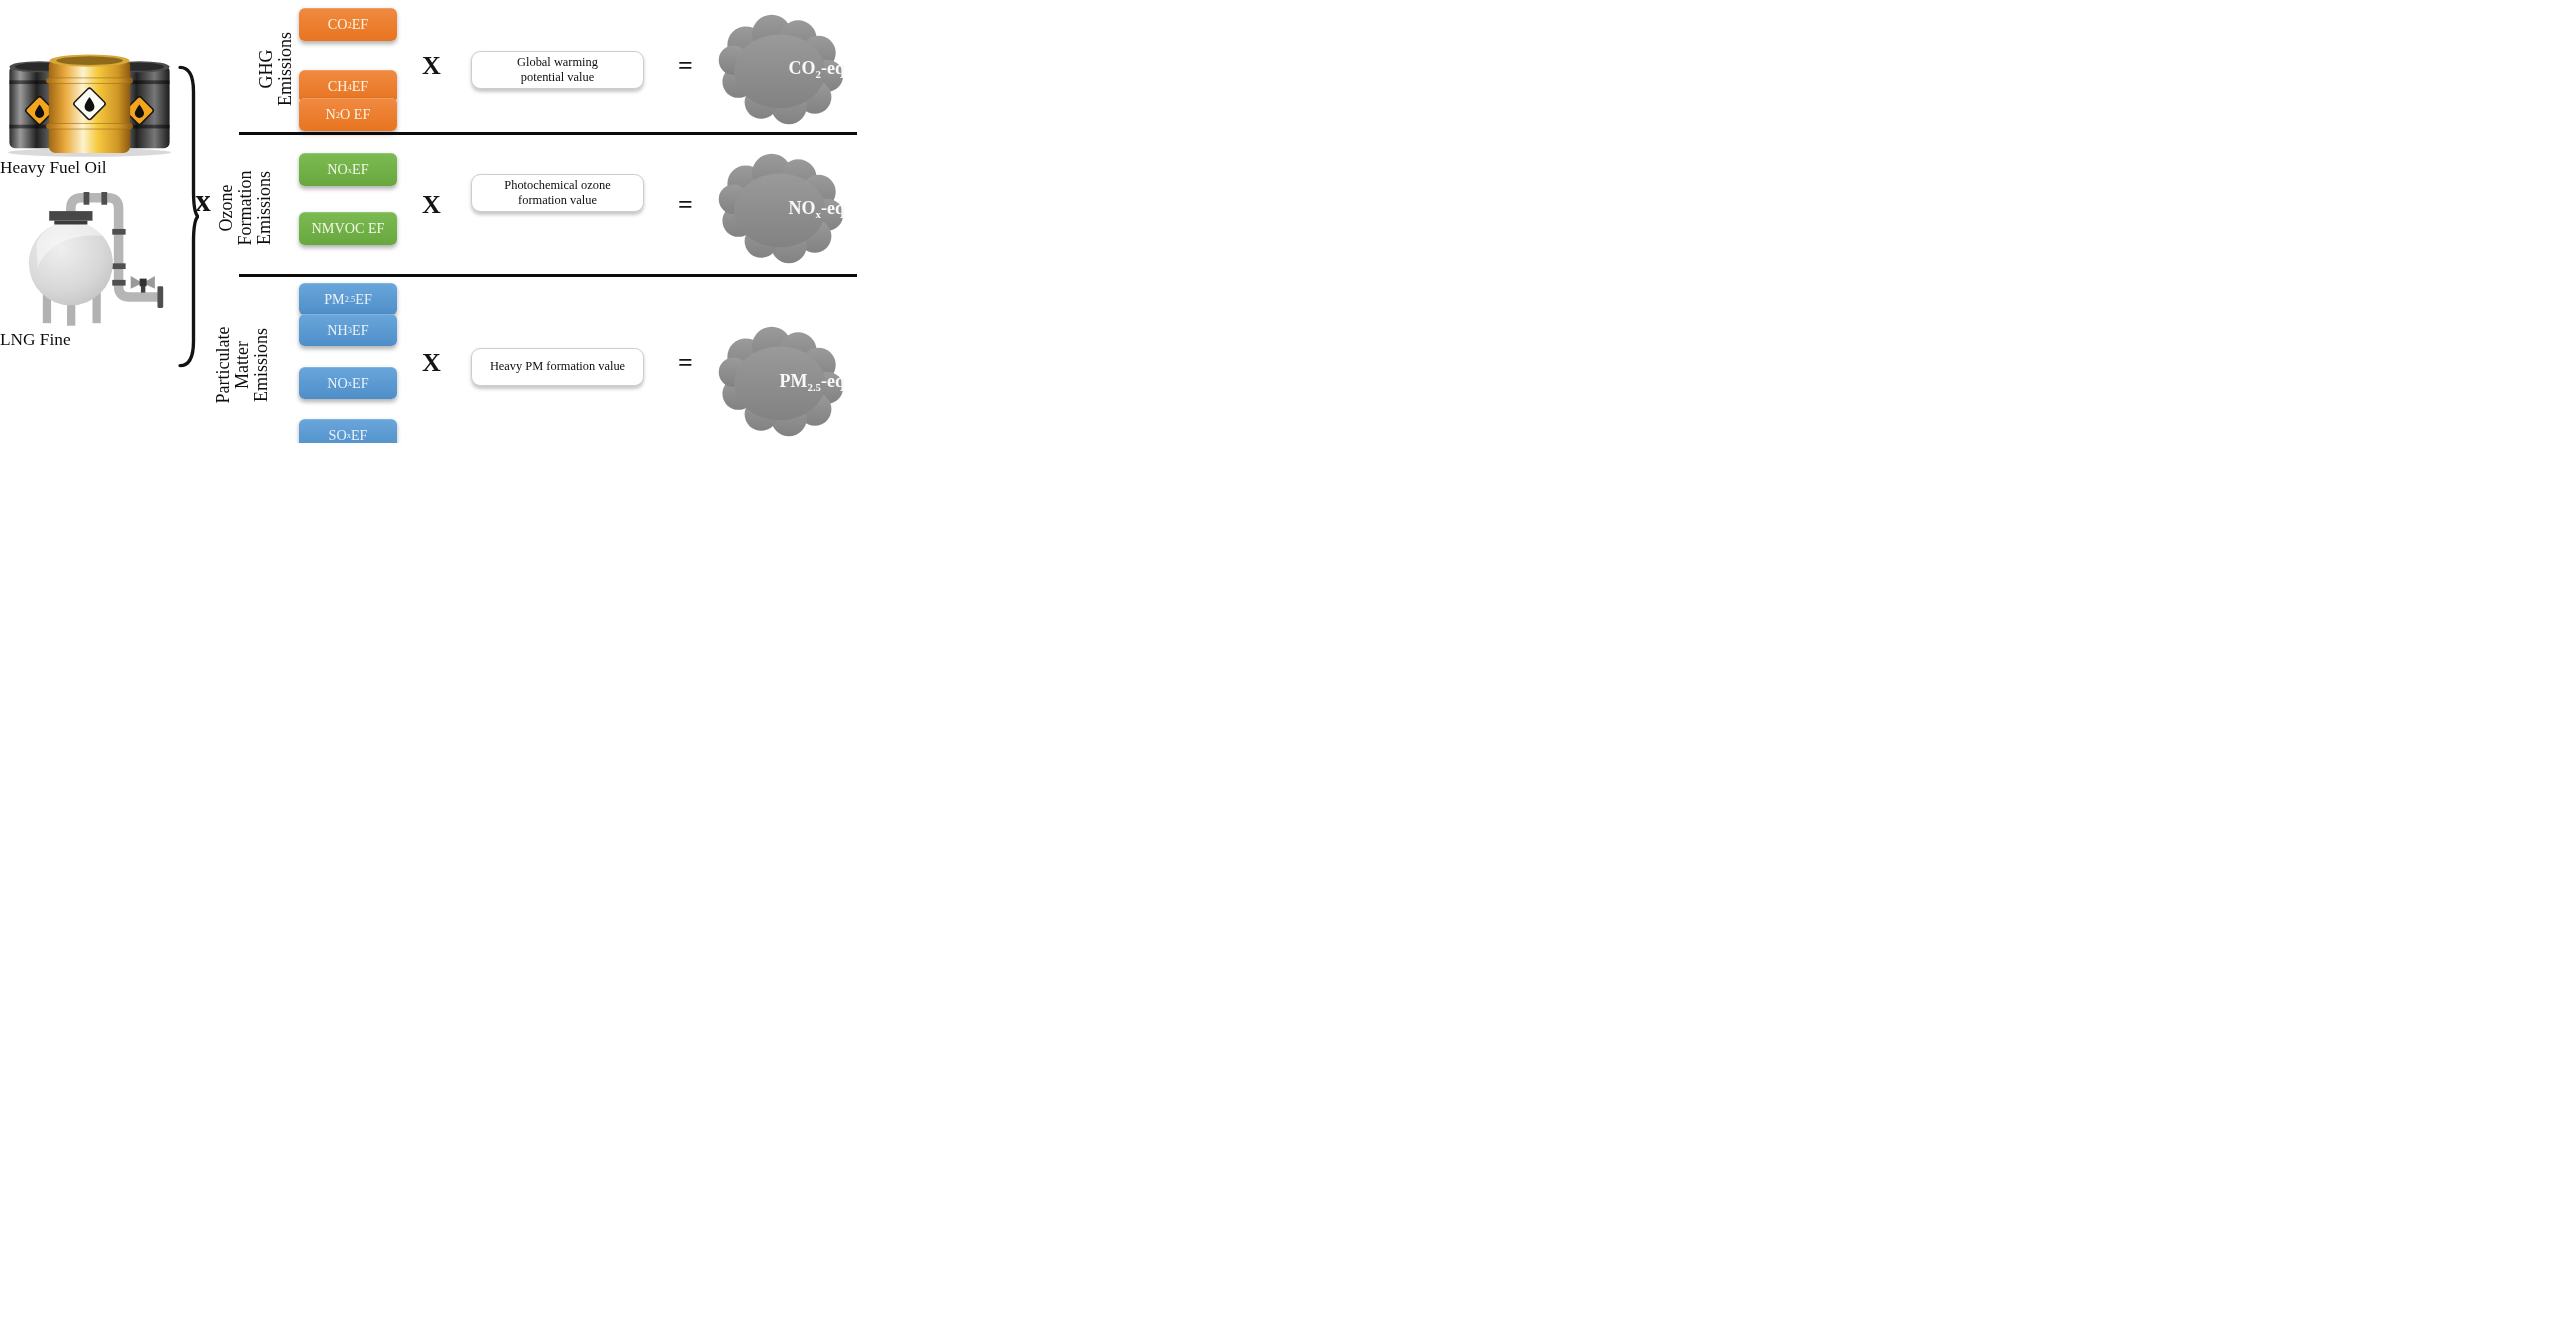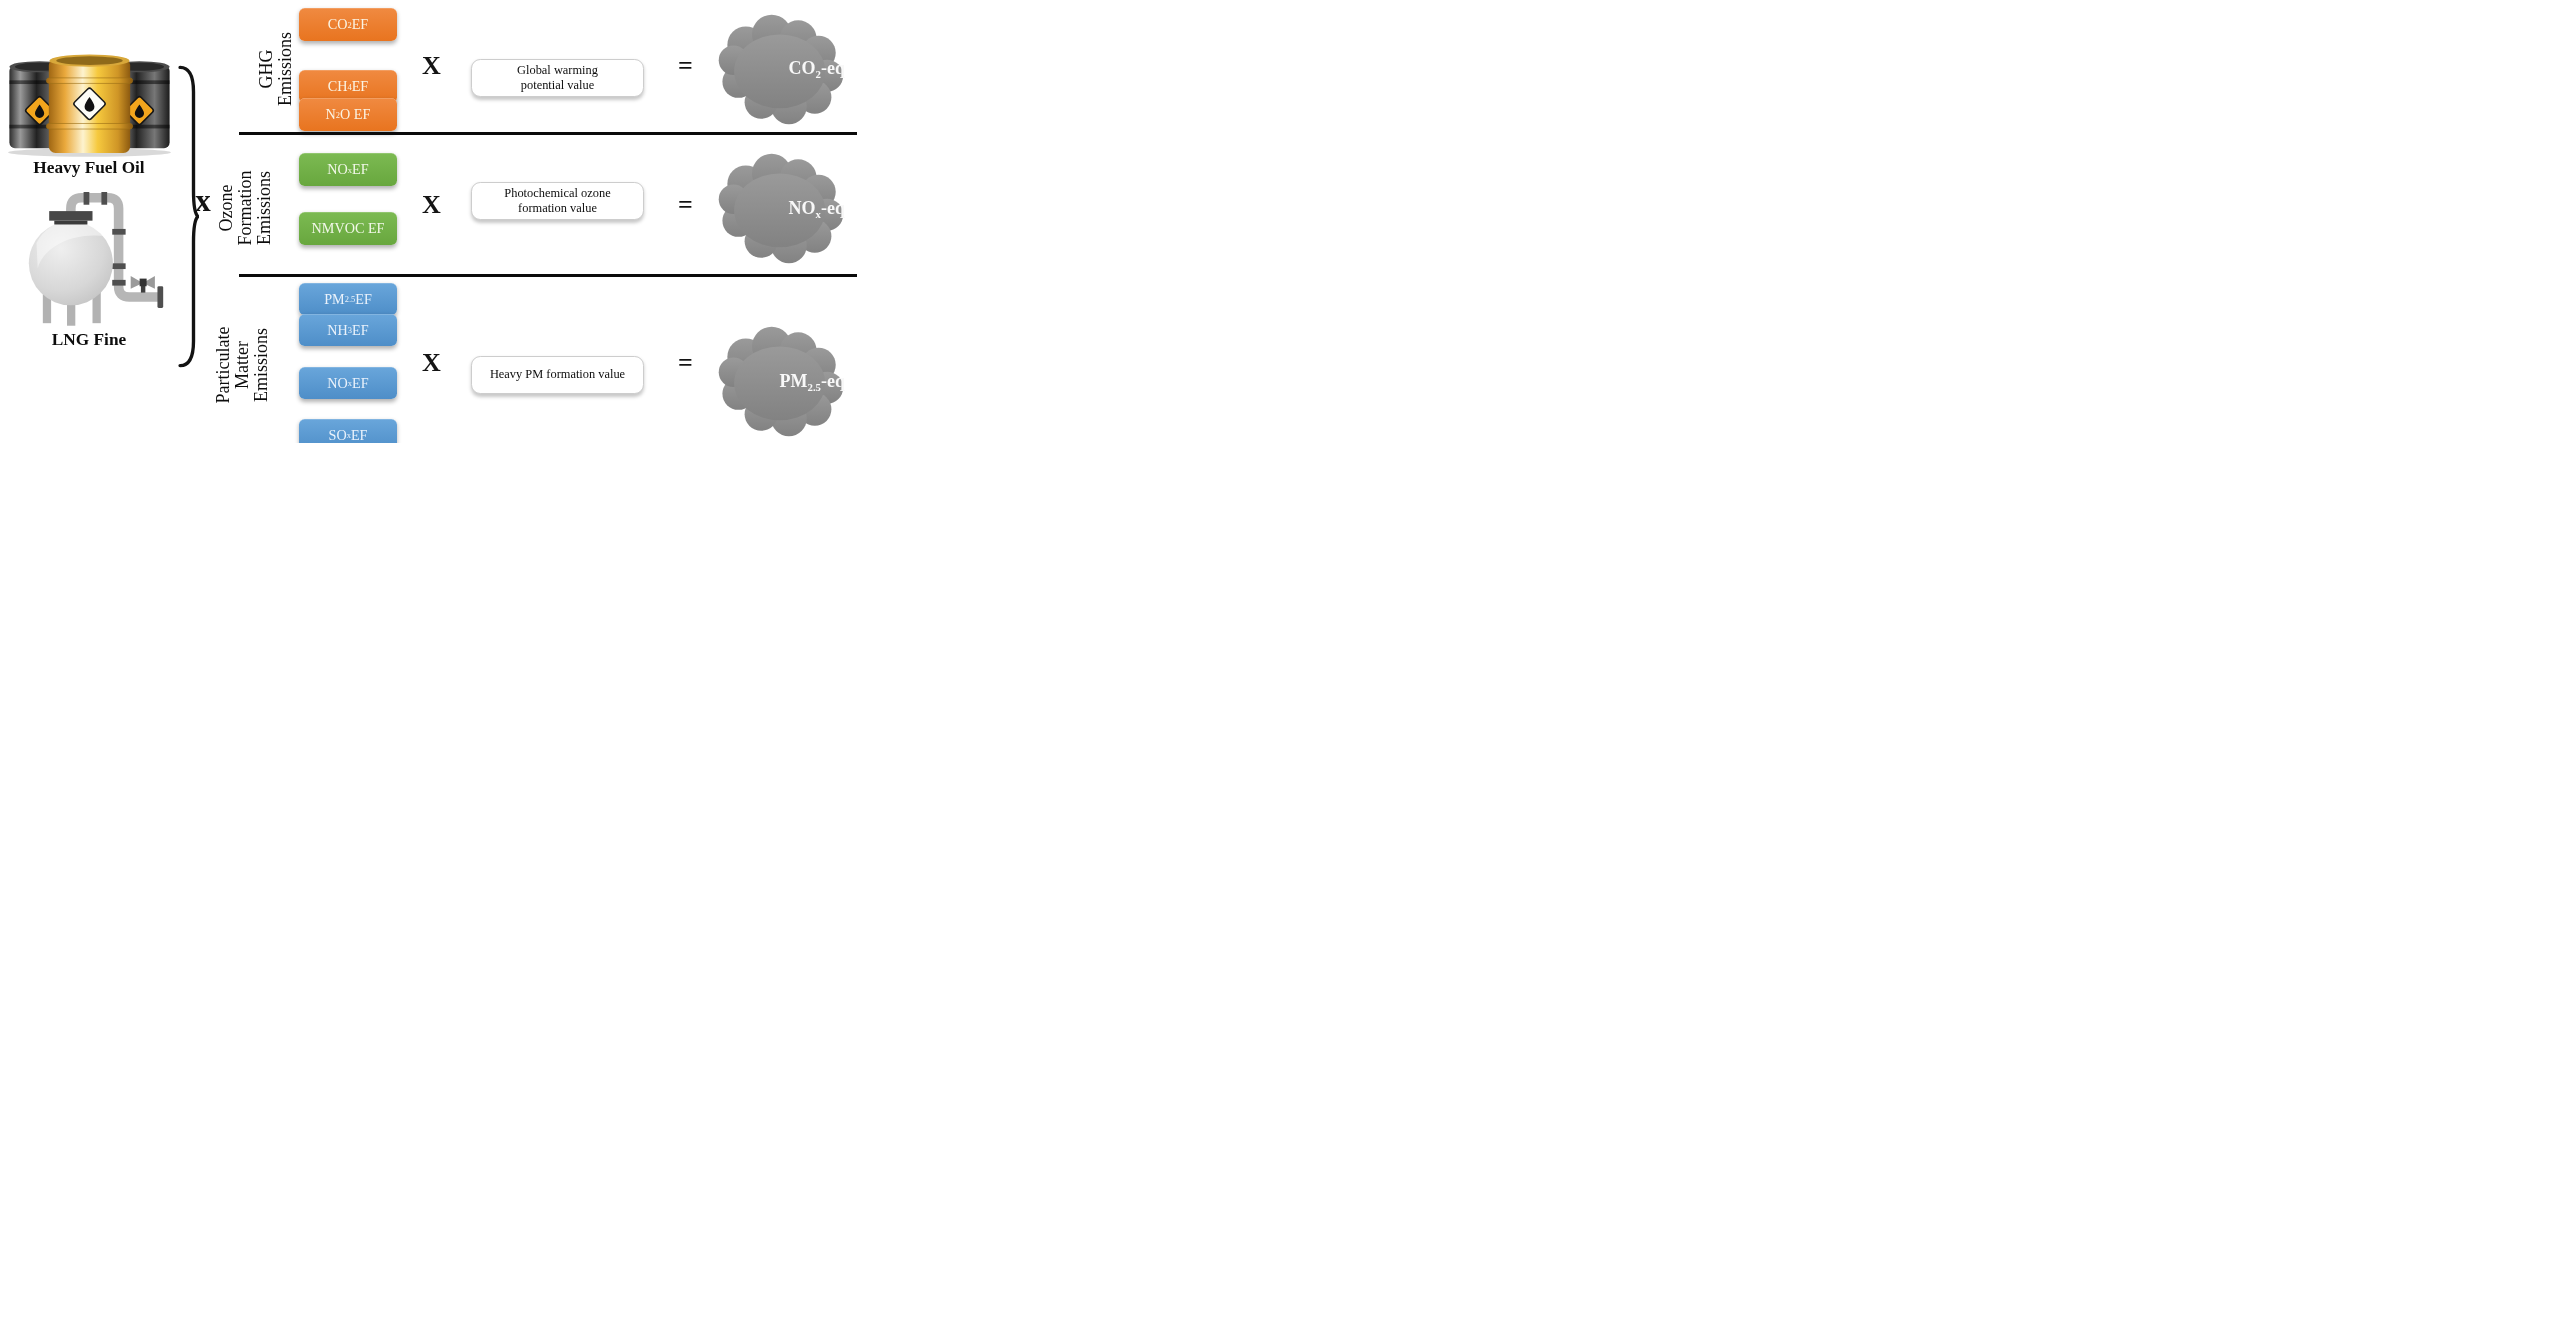--- a/index.html
+++ b/index.html
@@ -4,21 +4,21 @@
 <style>
   html,body{margin:0;padding:0;background:#ffffff;}
   .stage{
     position:relative;width:859px;height:443px;background:#ffffff;overflow:hidden;
     font-family:"Liberation Serif","DejaVu Serif",serif;color:#101010;
   }
   svg{display:block;}
   .abs{position:absolute;}
 
   
-  .fuel-label{position:absolute;text-align:center;font-size:17.3px;color:#0d0d0d;font-weight:bold;}
+  .fuel-label{position:absolute;text-align:left;font-size:17.3px;color:#0d0d0d;}
   .fuel-x{position:absolute;left:184px;top:183px;width:38px;height:45px;
           font-size:31px;font-weight:bold;text-align:center;color:#141414;}
 
   
   .vlabel{position:absolute;transform:translate(-50%,-50%) rotate(-90deg);
           font-size:18px;line-height:1.05;text-align:center;color:#0d0d0d;white-space:nowrap;}
 
   
   .factor{position:absolute;left:299px;width:98px;display:flex;align-items:center;justify-content:center;
           border-radius:5.6px;font-size:14.2px;color:#fbf4e4;
@@ -28,21 +28,21 @@
   .row3 .factor{height:32px;background:linear-gradient(180deg,#69a6db,#4e8ec8);color:#eaf2fb;}
   sub{font-size:.6em;line-height:0;}
 
   
   .op{position:absolute;width:37px;text-align:center;font-weight:bold;font-size:26px;color:#141414;}
 
   
   .value-box{position:absolute;left:471px;width:171px;height:36px;background:#ffffff;
              border:1.2px solid #cdcdcd;border-radius:9.3px;box-shadow:0 2.5px 3.7px rgba(0,0,0,.22);
              display:flex;align-items:center;justify-content:center;text-align:center;
-             font-size:12.4px;line-height:1.22;color:#0d0d0d;margin-top:8px;}
+             font-size:12.4px;line-height:1.22;color:#0d0d0d;}
 
   
   .cloud{position:absolute;left:715px;width:130px;height:117px;}
   .cloud svg{position:absolute;left:0;top:0;width:100%;height:100%;}
   .cloud-text{position:absolute;left:0;right:0;top:50%;transform:translateY(-54%);
               text-align:right;font-weight:bold;font-size:18px;color:#f8f8f8;}
 
   .divider{position:absolute;left:239px;width:618px;height:2.5px;background:#0b0b0b;}
 </style>
 </head>

